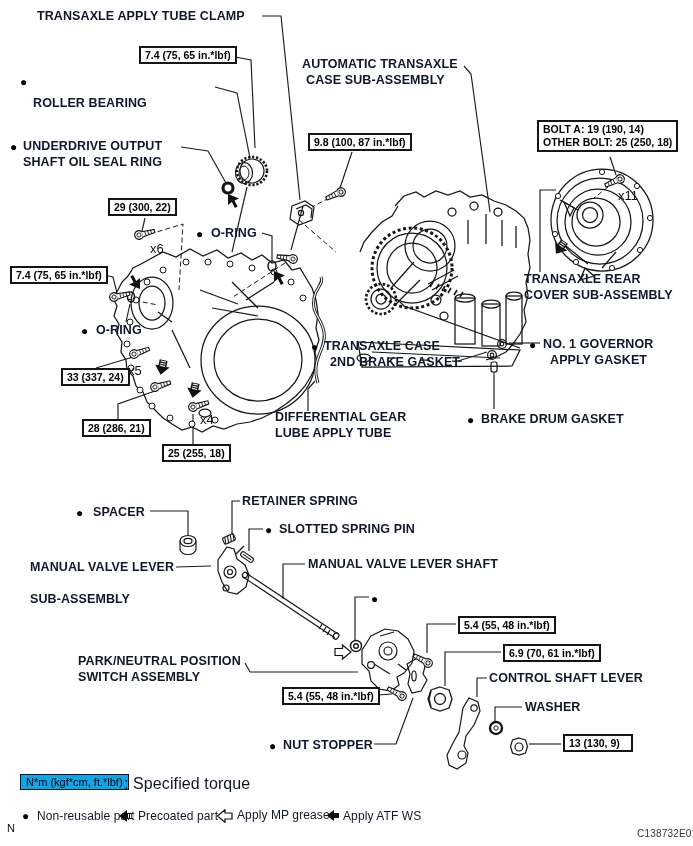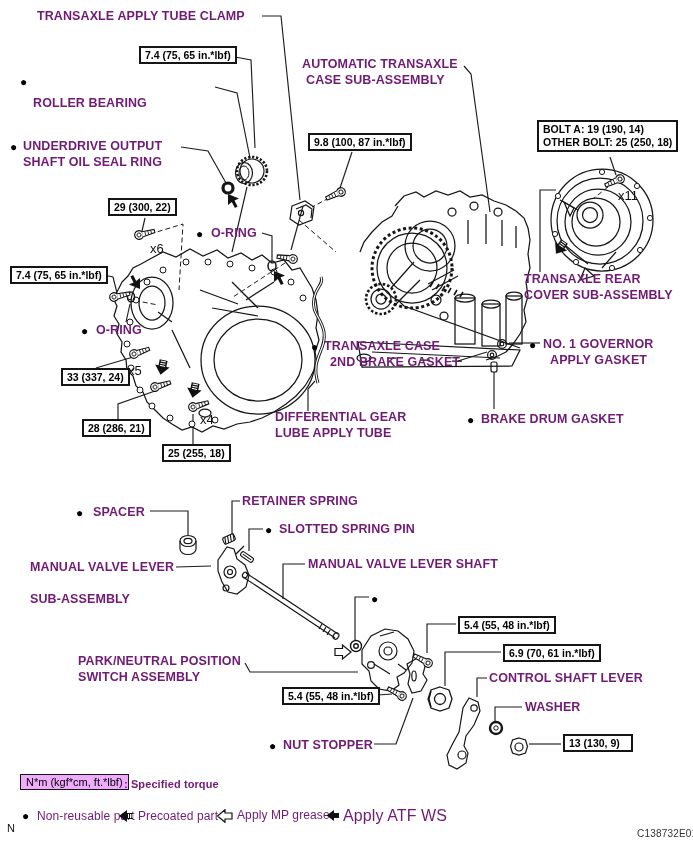--- a/index.html
+++ b/index.html
@@ -1,25 +1,25 @@
 <!DOCTYPE html>
 <html><head>
 <meta charset="utf-8">
 <style>
   html,body{margin:0;padding:0;background:#fff;}
   #page{position:relative;width:693px;height:846px;background:#fff;overflow:hidden;
         font-family:"Liberation Sans",sans-serif;color:#111;}
   .lbl{position:absolute;font-size:12.5px;font-weight:bold;line-height:14px;
-       white-space:nowrap;color:#701a75;letter-spacing:.1px;}
+       white-space:nowrap;color:#0f172a;letter-spacing:.1px;}
   .dot{position:absolute;font-size:12px;line-height:12px;color:#000;}
   .tq{position:absolute;border:2px solid #151515;background:#fff;padding:1px 4px 1px 4px;
       font-size:10.5px;font-weight:bold;white-space:nowrap;line-height:12px;color:#000;}
   .tq2 div{line-height:13px;}
   .cnt{position:absolute;font-size:13px;font-weight:normal;white-space:nowrap;color:#101010;}
-  .legendbox{position:absolute;border:1.6px solid #151515;background:#f0abfc;padding:1px 5px;
+  .legendbox{position:absolute;border:1.6px solid #151515;background:#0ea5e9;padding:1px 5px;
       font-size:11px;font-weight:normal;white-space:nowrap;color:#000;}
   .small{position:absolute;font-size:10px;color:#333;letter-spacing:.2px;}
   .nmark{position:absolute;font-size:11px;color:#111;}
   svg{position:absolute;left:0;top:0;}
   .ic{position:absolute;}
 </style>
 </head>
 <body>
 
 <div id="page">
@@ -391,37 +391,37 @@
 <div class="tq" style="left:282px;top:687px">5.4 (55, 48 in.*lbf)</div>
 
 <div class="lbl" style="left:525px;top:700px">WASHER</div>
 
 <span class="dot" style="left:269px;top:740px">●</span>
 <div class="lbl" style="left:283px;top:738px">NUT STOPPER</div>
 
 <div class="tq" style="left:563px;top:734px;min-width:58px">13 (130, 9)</div>
 
 <div class="legendbox" style="left:20px;top:774px">N*m (kgf*cm, ft.*lbf)</div>
-<div class="lbl" style="left:124px;top:777px;font-weight:bold;font-size:11px">: Specified torque</div>
+<div class="lbl" style="left:124px;top:777px;font-weight:normal;font-size:16px">: Specified torque</div>
 
 <span class="dot" style="left:22px;top:810px">●</span>
 <div class="lbl" style="left:37px;top:809px;font-weight:normal;font-size:12px">Non-reusable part</div>
 
 <svg class="ic" style="left:117px;top:810px" width="18" height="12">
   <path d="M16,3 v6 h-6 v3 l-8,-6 8,-6 v3 z" fill="#111"></path>
   <path d="M11.5,4 v4 M13.5,4 v4 M15.2,4 v4" stroke="#fff" stroke-width="1"></path>
 </svg>
 <div class="lbl" style="left:138px;top:809px;font-weight:normal;font-size:12px">Precoated part</div>
 
 <svg class="ic" style="left:216px;top:809px" width="18" height="14">
   <path d="M16,4 h-7 v-3.3 l-7.5,6.3 7.5,6.3 v-3.3 h7 z" fill="#fff" stroke="#111" stroke-width="1.2"></path>
 </svg>
 <div class="lbl" style="left:237px;top:808px;font-weight:normal;font-size:12px">Apply MP grease</div>
 
 <svg class="ic" style="left:326px;top:810px" width="14" height="11">
   <path d="M13,3 v5 h-5 v3 l-7.5,-5.5 7.5,-5.5 v3 z" fill="#111"></path>
 </svg>
-<div class="lbl" style="left:343px;top:809px;font-weight:normal;font-size:16px">Apply ATF WS</div>
+<div class="lbl" style="left:343px;top:809px;font-weight:normal;font-size:12px">Apply ATF WS</div>
 
 <div class="nmark" style="left:7px;top:822px">N</div>
 <div class="small" style="left:637px;top:828px">C138732E01</div>
 
 </div>
 
 </body></html>

